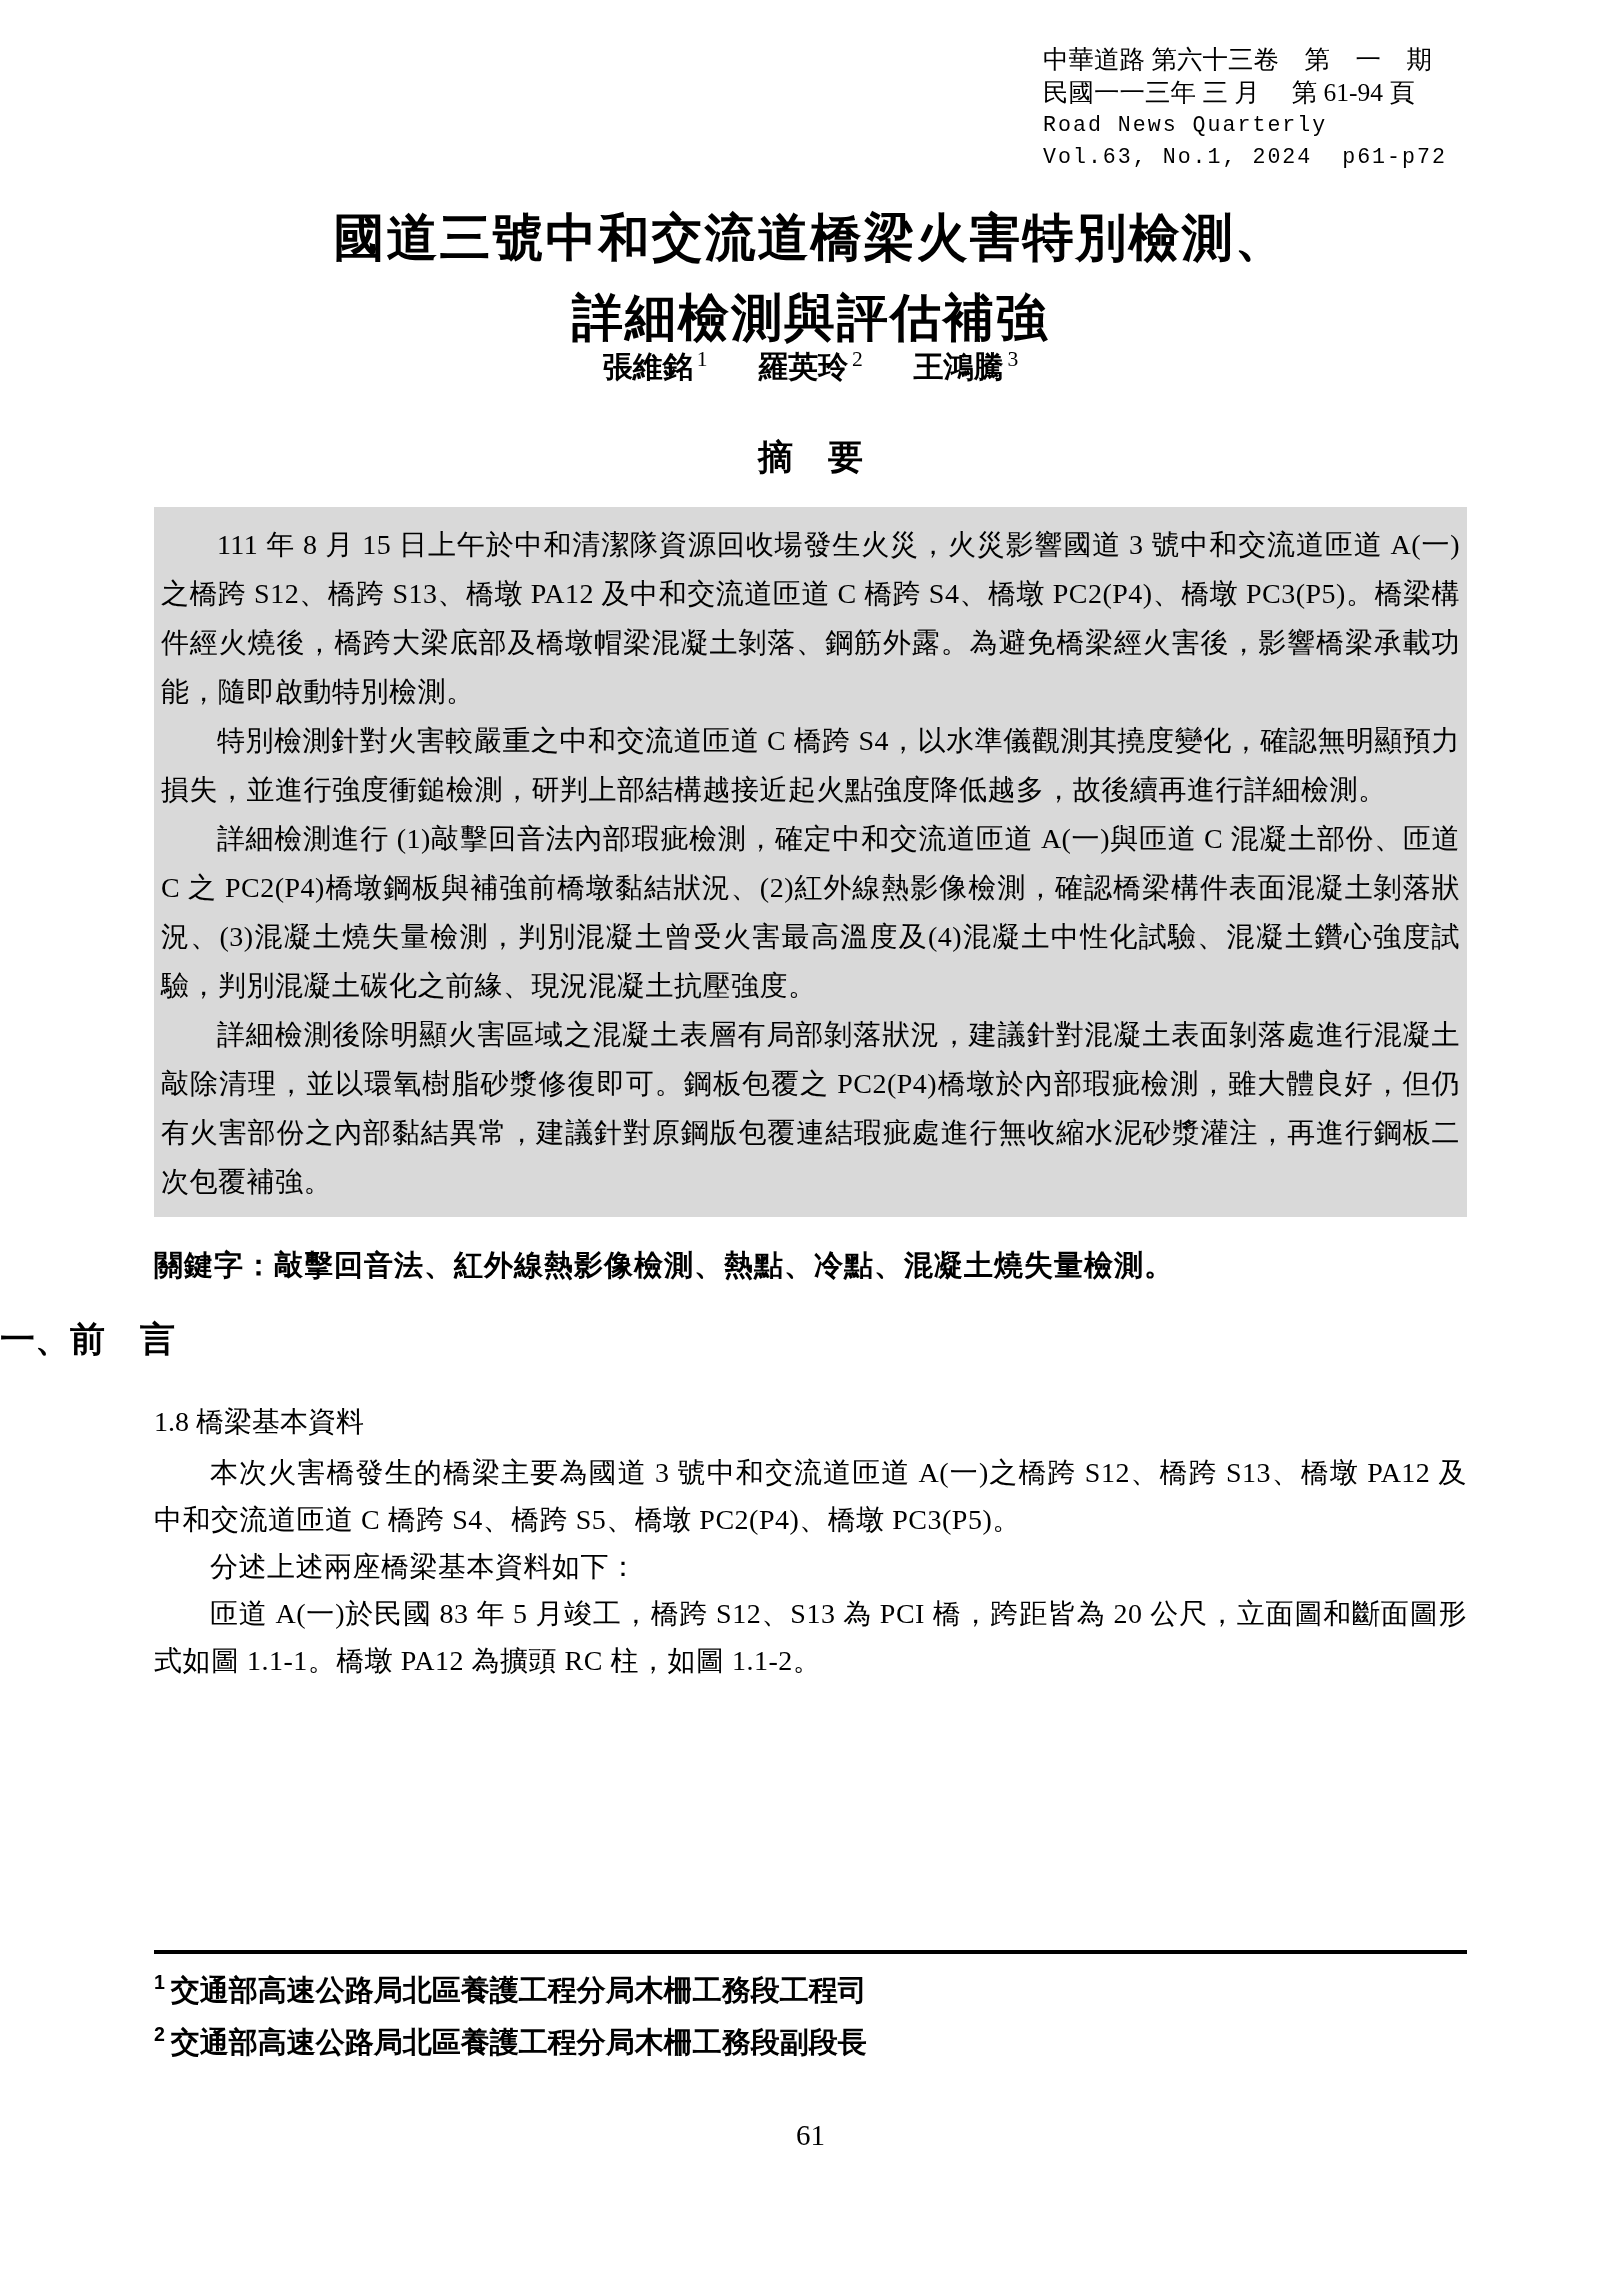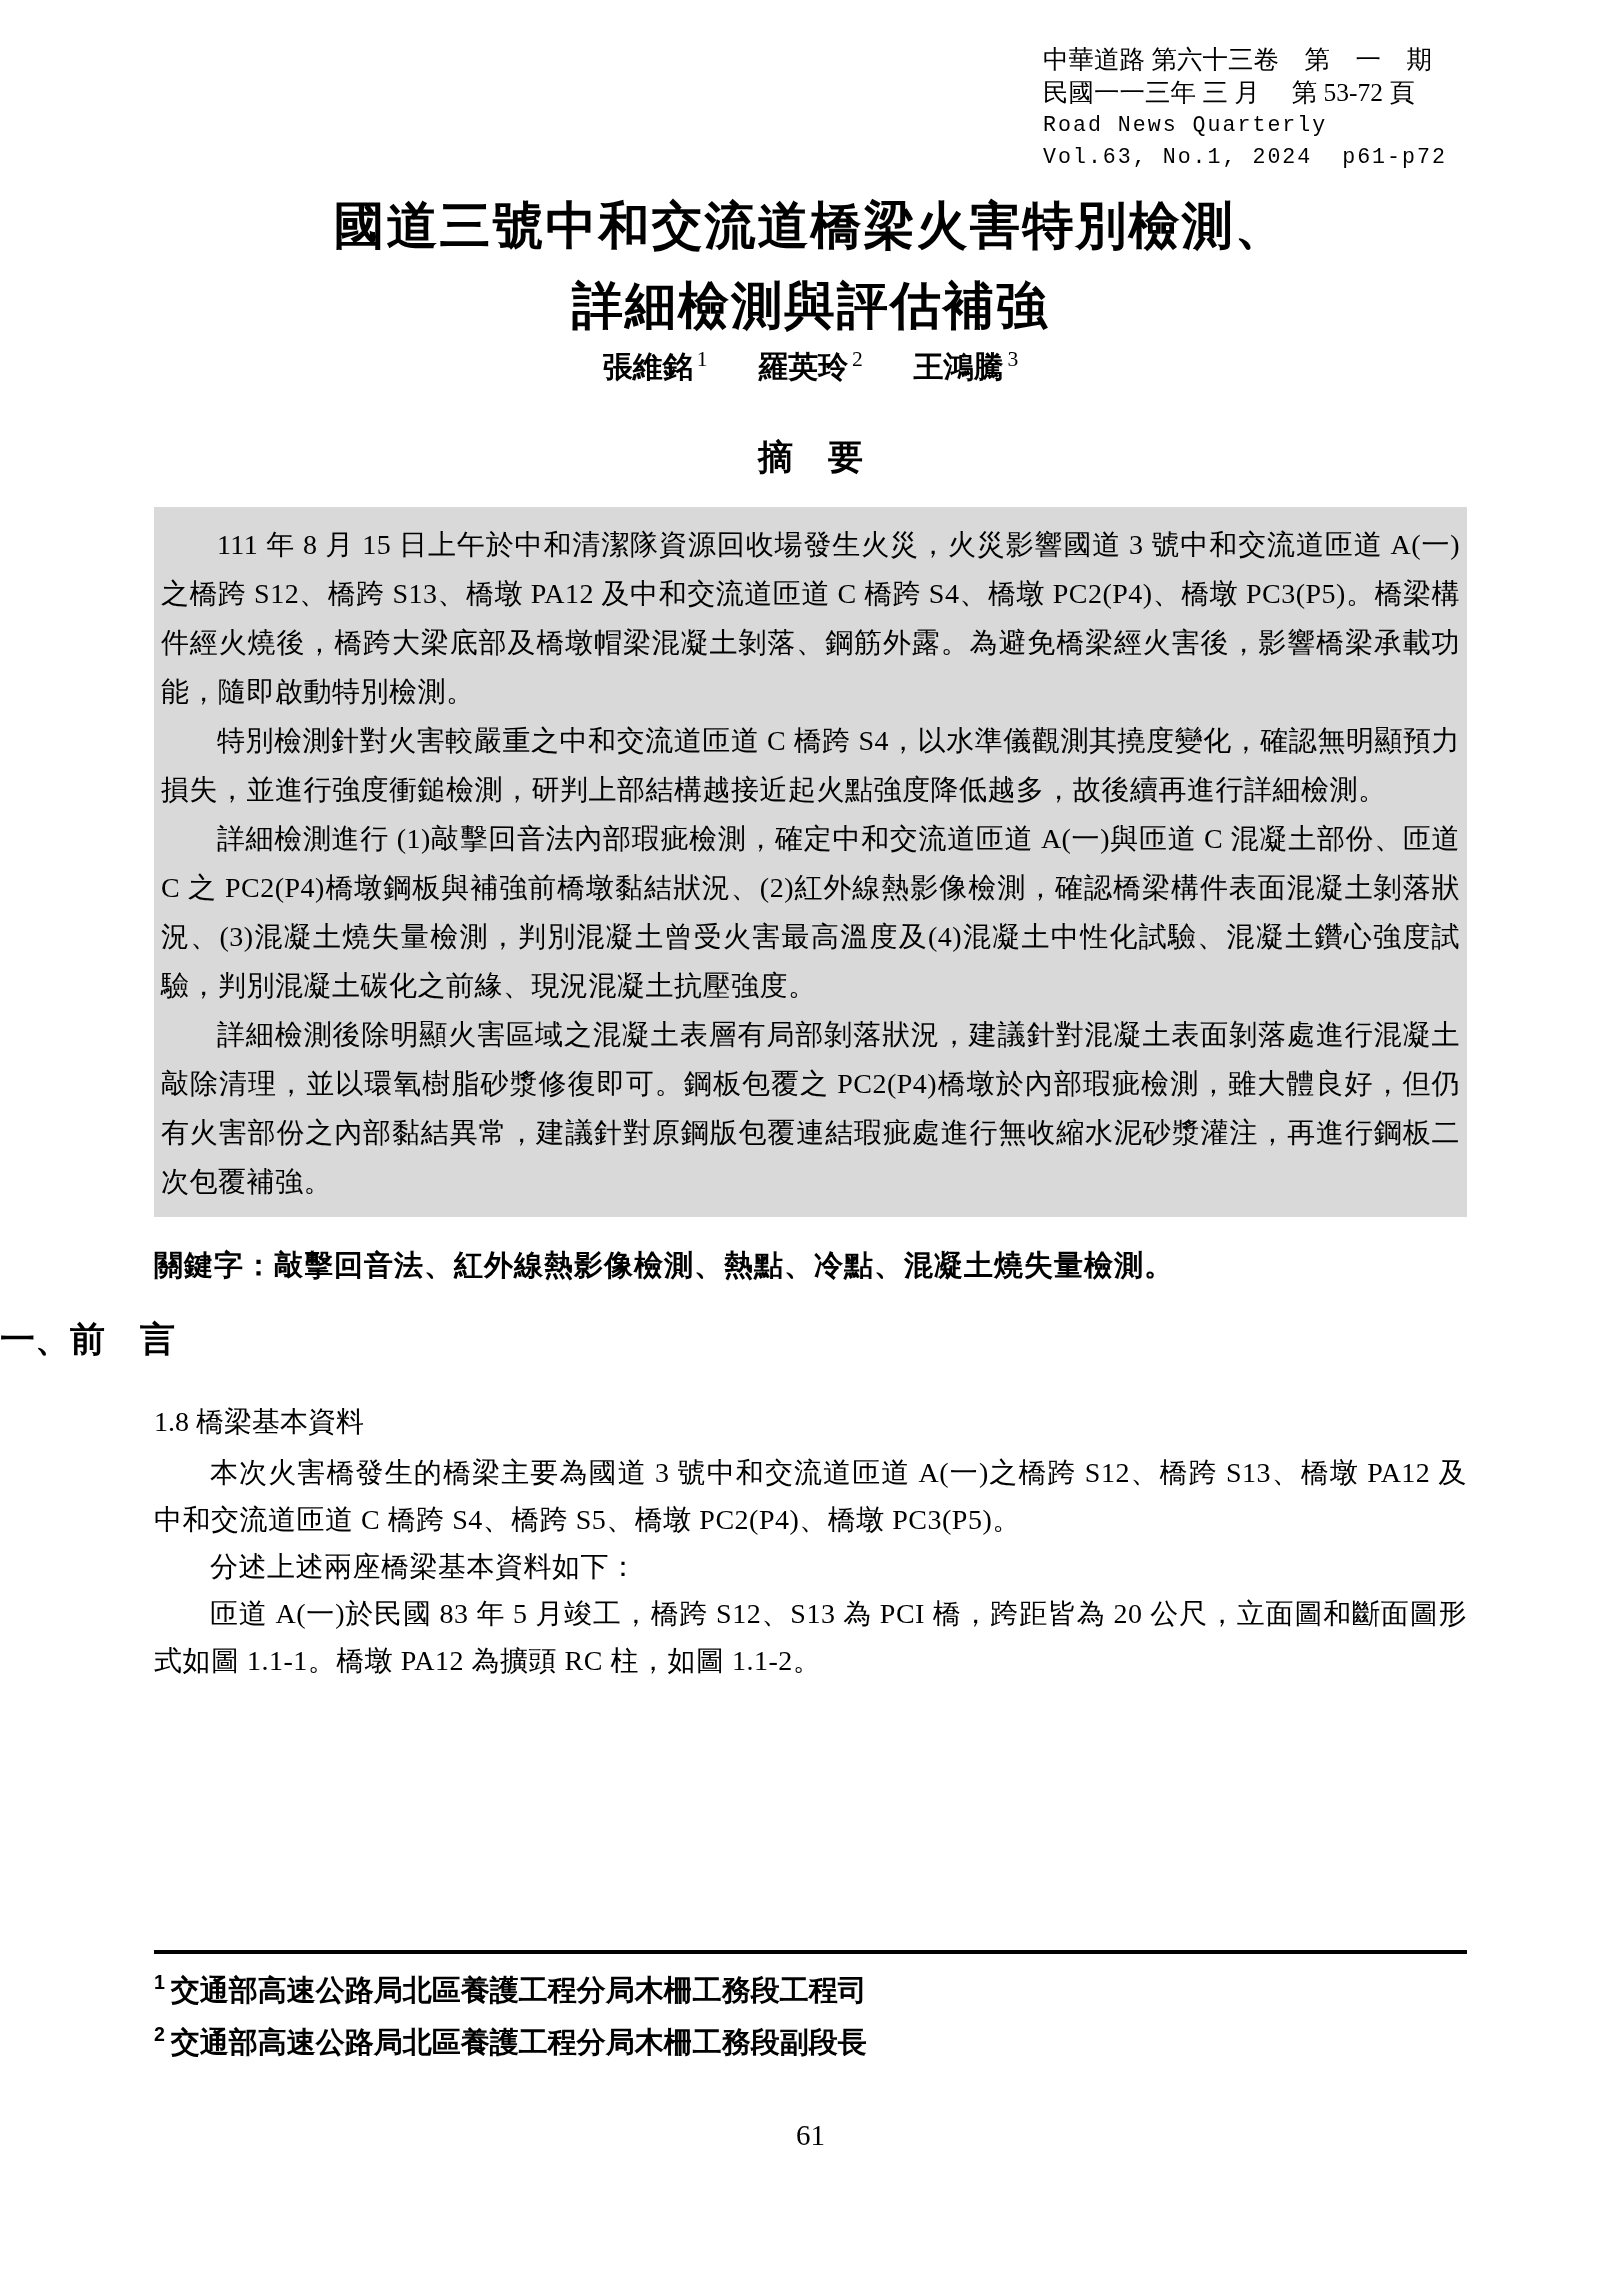--- a/index.html
+++ b/index.html
@@ -36,21 +36,21 @@
     line-height: 32px;
     letter-spacing: 2px;
     white-space: pre;
     font-family: "Liberation Mono", "DejaVu Sans Mono", monospace;
   }
 
   
   .paper-title {
     position: absolute;
     left: 0;
-    top: 186px;
+    top: 198px;
     width: 1621px;
     text-align: center;
     font-weight: 700;
     font-size: 51px;
     line-height: 80px;
     letter-spacing: 2px;
   }
 
   
   .authors-line {
@@ -186,21 +186,21 @@
     font-size: 29px;
   }
 </style>
 </head>
 <body>
 
 <div class="page">
 
   <div class="journal-header">
     <div class="cjk-line">中華道路 第六十三卷　第　一　期</div>
-    <div class="cjk-line">民國一一三年 三 月　 第 53-72 頁</div>
+    <div class="cjk-line">民國一一三年 三 月　 第 61-94 頁</div>
     <div class="latin-line">Road News Quarterly</div>
     <div class="latin-line">Vol.63, No.1, 2024  p61-p72</div>
   </div>
 
   <div class="paper-title">
     <div>國道三號中和交流道橋梁火害特別檢測、</div>
     <div>詳細檢測與評估補強</div>
   </div>
 
   <div class="authors-line">

